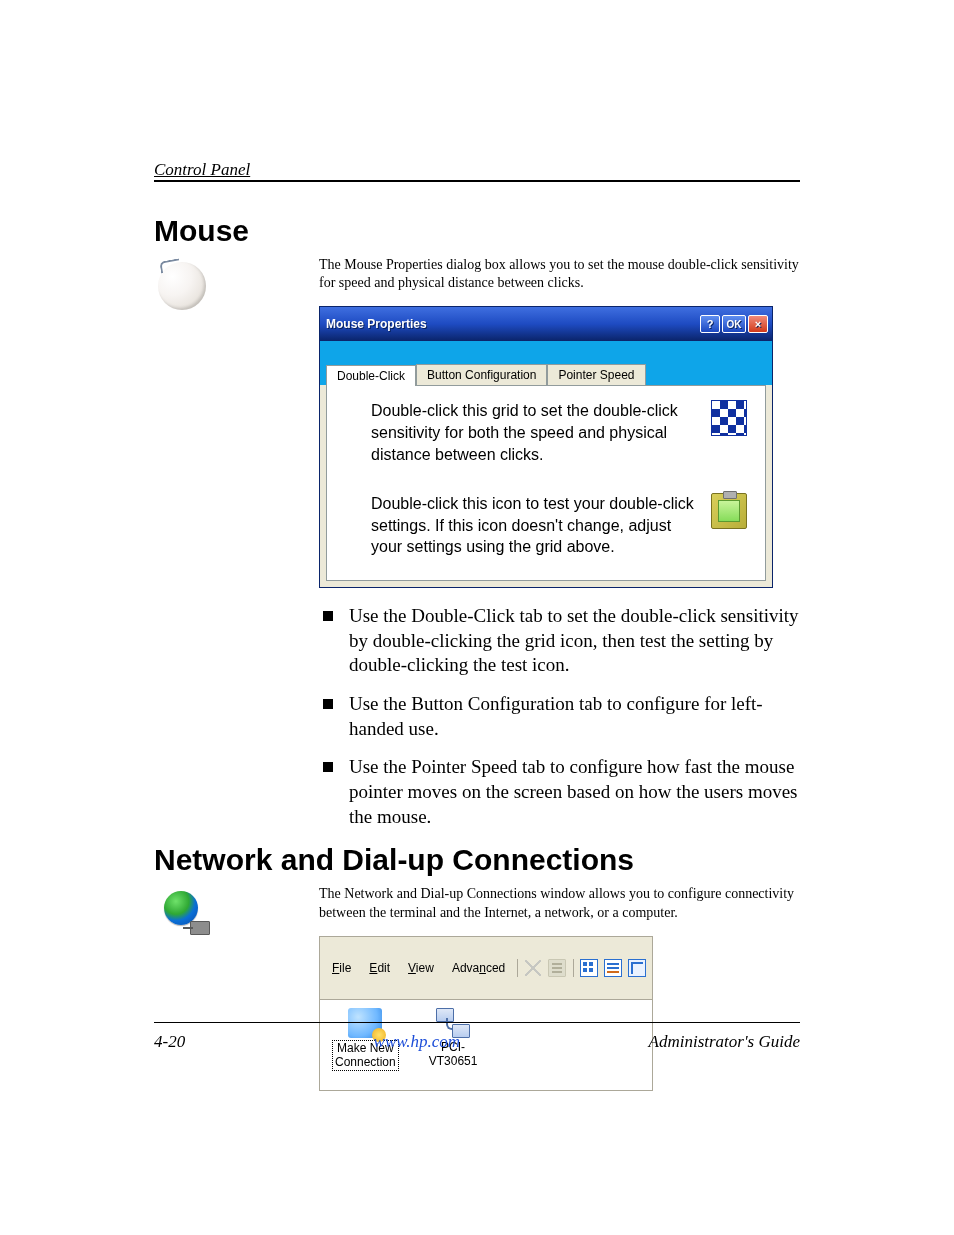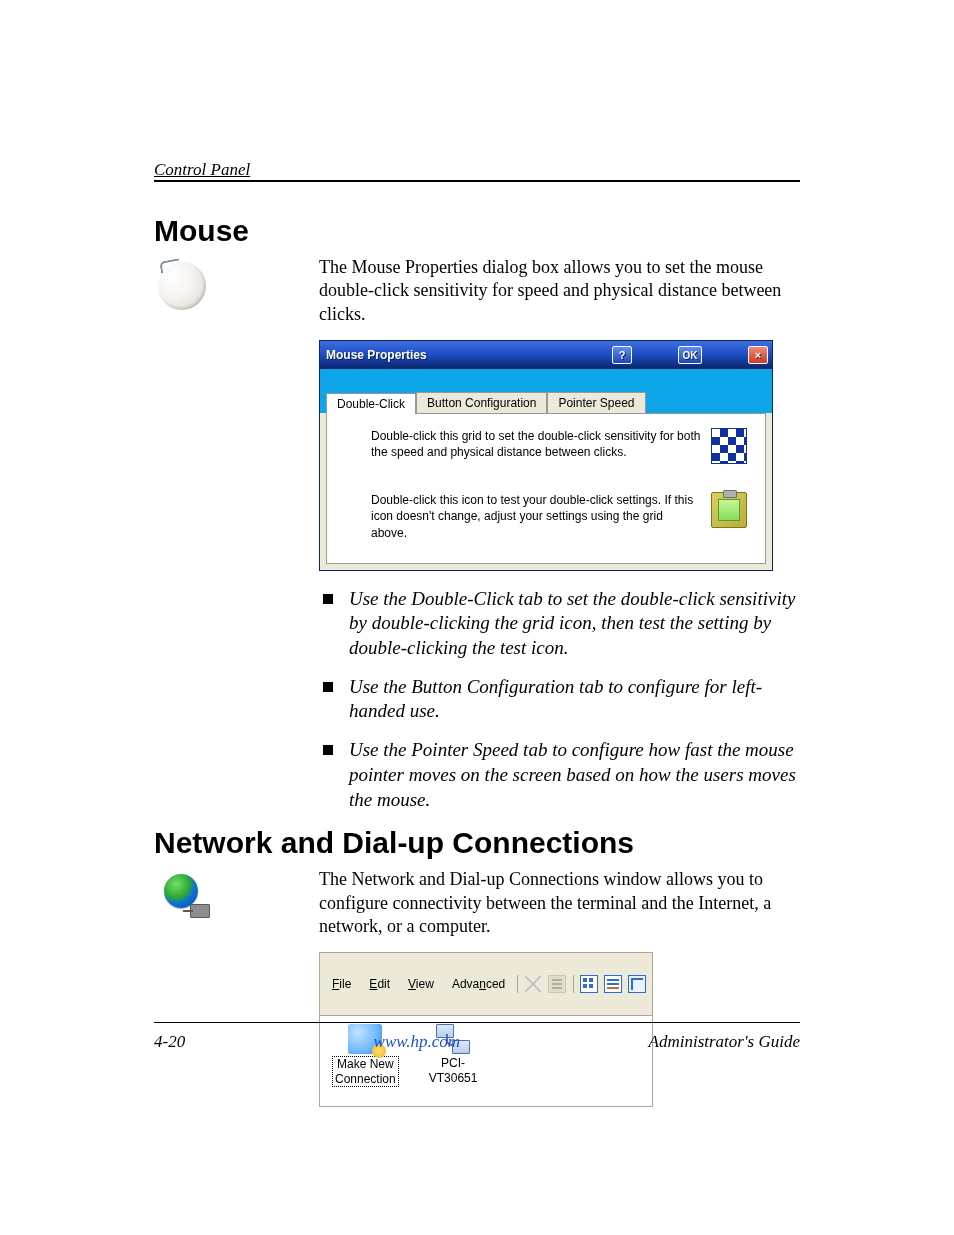--- a/index.html
+++ b/index.html
@@ -52,21 +52,21 @@
   }
   .icon-col {
     width: 165px;
     flex: 0 0 165px;
     padding-top: 6px;
   }
   .text-col {
     flex: 1 1 auto;
   }
   .body-p {
-    font-size: 18px;
+    font-size: 14px;
     line-height: 1.3;
     margin: 0 0 14px 0;
   }
 
   
   .mouse-icon {
     width: 48px; height: 48px;
     border-radius: 24px;
     background: radial-gradient(circle at 30% 30%, #fff 0%, #f7f4f2 40%, #e5e0d9 80%, #d3ccc2 100%);
     box-shadow: inset -2px -2px 3px rgba(0,0,0,.15);
@@ -112,27 +112,26 @@
     width: 452px;
     border: 1px solid #0a246a;
     font-family: Tahoma, Arial, sans-serif;
     font-size: 12px;
     background: #ece9d8;
     margin-bottom: 16px;
   }
   .title-bar {
     display: flex;
     align-items: center;
-    height: 28px;
+    height: 34px;
     background: linear-gradient(to bottom, #3f6fe0 0%, #1e4bc2 50%, #0a246a 100%);
     color: #fff;
     padding: 0 4px 0 6px;
     font-weight: 700;
     text-shadow: 1px 1px 0 #08205a;
-    gap: 44px;
   }
   .title-bar .title-text { flex:1; font-size: 12px; }
   .tb-btn {
     width: 18px; height: 16px;
     display: flex; align-items: center; justify-content: center;
     margin-left: 2px;
     border: 1px solid #fff;
     border-radius: 2px;
     font-size: 11px;
     font-weight: 700;
@@ -170,21 +169,21 @@
     background: #fff;
     margin: 0 6px 6px 6px;
     padding: 14px 18px 18px 44px;
   }
   .tb-row {
     display: flex;
     align-items: flex-start;
     margin-bottom: 28px;
   }
   .tb-row:last-child { margin-bottom: 4px; }
-  .tb-text { flex:1; font-size: 12px; line-height: 1.35; padding-right: 10px; }
+  .tb-text { flex:1; font-size: 16px; line-height: 1.35; padding-right: 10px; }
   .checker {
     width:34px; height:34px; flex:0 0 34px;
     background-image:
       linear-gradient(45deg,#1030a0 25%,transparent 25%,transparent 75%,#1030a0 75%),
       linear-gradient(45deg,#1030a0 25%,#fff 25%,#fff 75%,#1030a0 75%);
     background-size: 16px 16px;
     background-position: 0 0, 8px 8px;
     border:1px solid #1030a0;
   }
 
@@ -198,21 +197,21 @@
     content:""; position:absolute; left:6px; right:6px; top:6px; bottom:6px;
     background: linear-gradient(to bottom,#c8f49a,#86dc5a);
     border:1px solid #5a9a30;
   }
   .clipboard-icon::after {
     content:""; position:absolute; left:11px; top:-3px; width:12px; height:6px;
     background:#b0b0b0; border:1px solid #707070; border-radius:1px;
   }
 
   
-  ul.square { list-style:none; padding:0; margin:0;font-style:italic; }
+  ul.square { list-style:none; padding:0; margin:0; }
   ul.square > li {
     position:relative;
     padding-left: 30px;
     font-size: 19px;
     line-height: 1.3;
     margin-bottom: 14px;
   }
   ul.square > li::before {
     content:""; position:absolute; left:4px; top:7px; width:10px; height:10px; background:#000;
   }

